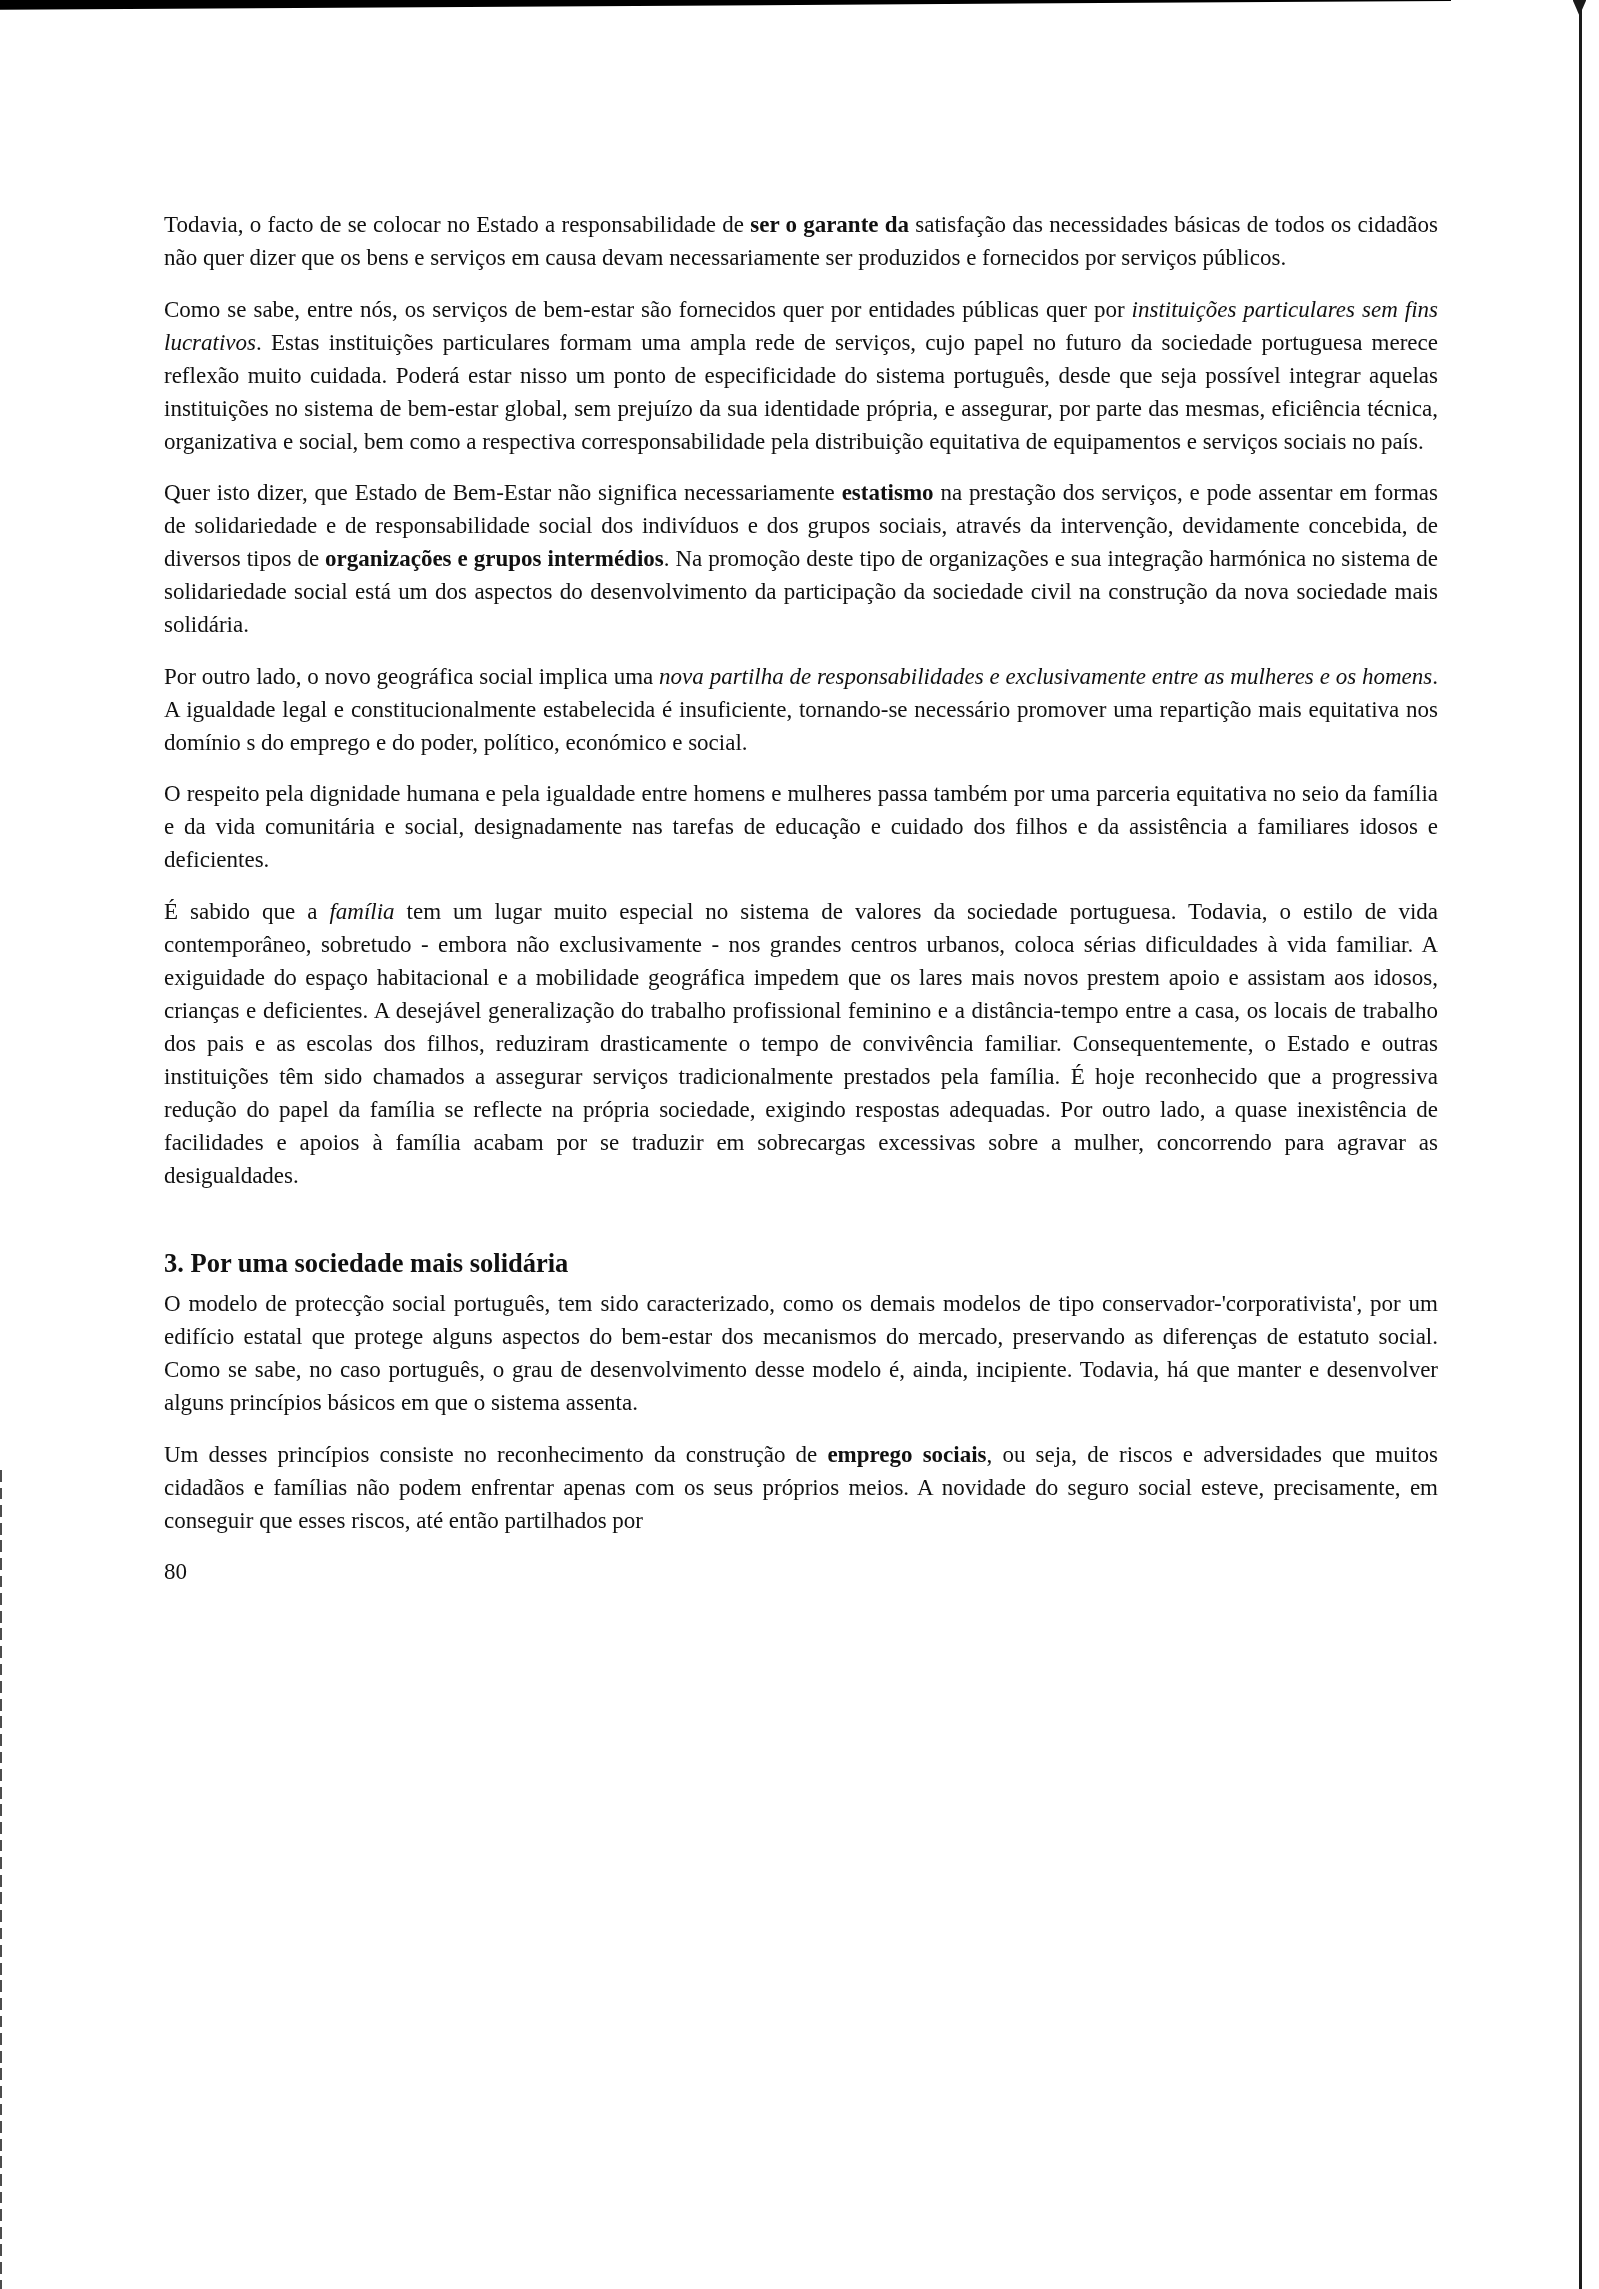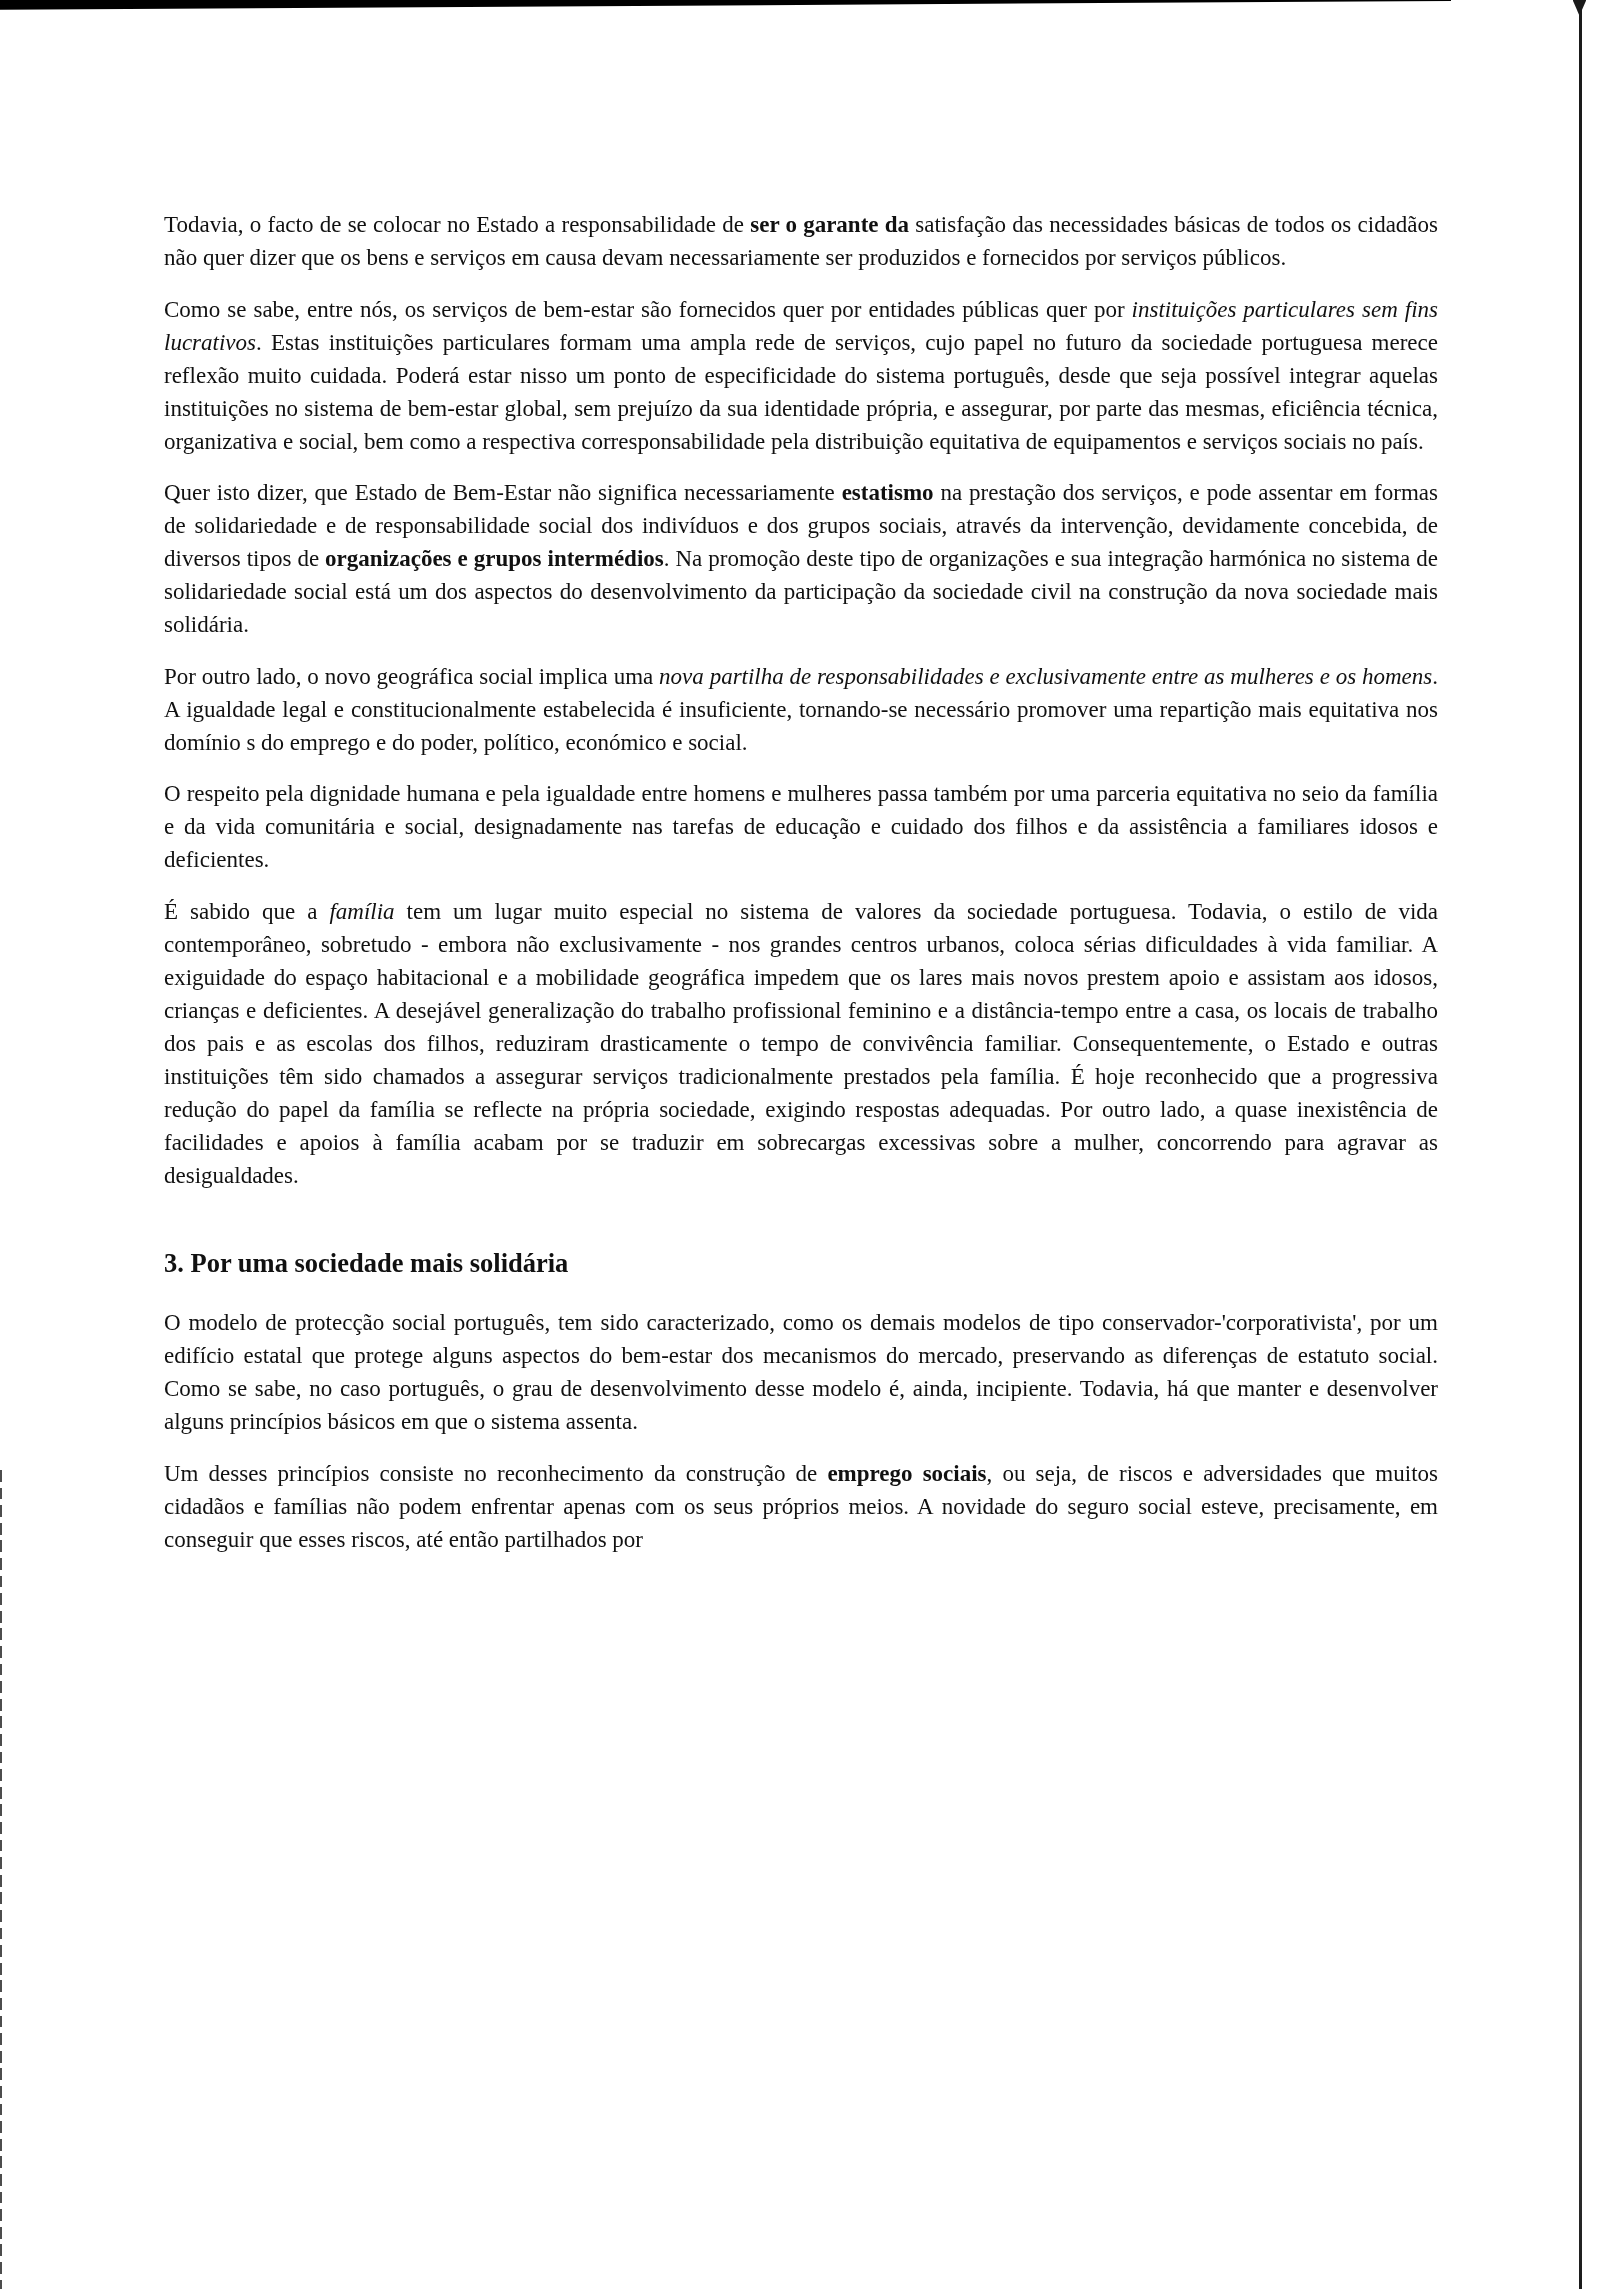--- a/index.html
+++ b/index.html
@@ -60,21 +60,21 @@
     }
     .para {
       margin: 0 0 18.6px 0;
       text-align: justify;
       text-align-last: left;
     }
     .section-heading {
       font-weight: bold;
       font-size: 26.5px;
       line-height: 33px;
-      margin: 55px 0 26px 0;
+      margin: 55px 0 7px 0;
     }
     .page-number {
       margin-top: 5.9px;
     }
     b { font-weight: bold; }
     i { font-style: italic; }
   </style>
 </head>
 <body>
 
@@ -93,14 +93,15 @@
       <p class="para"><span>Quer isto dizer, que Estado de Bem-Estar não significa necessariamente </span><b>estatismo</b><span> na prestação dos serviços, e pode assentar em formas de solidariedade e de responsabilidade social dos indivíduos e dos grupos sociais, através da intervenção, devidamente concebida, de diversos tipos de </span><b>organizações e grupos intermédios</b><span>. Na promoção deste tipo de organizações e sua integração harmónica no sistema de solidariedade social está um dos aspectos do desenvolvimento da participação da sociedade civil na construção da nova sociedade mais solidária.</span></p>
       <p class="para"><span>Por outro lado, o novo geográfica social implica uma </span><i>nova partilha de responsabilidades e exclusivamente entre as mulheres e os homens</i><span>. A igualdade legal e constitucionalmente estabelecida é insuficiente, tornando-se necessário promover uma repartição mais equitativa nos domínio s do emprego e do poder, político, económico e social.</span></p>
       <p class="para"><span>O respeito pela dignidade humana e pela igualdade entre homens e mulheres passa também por uma parceria equitativa no seio da família e da vida comunitária e social, designadamente nas tarefas de educação e cuidado dos filhos e da assistência a familiares idosos e deficientes.</span></p>
       <p class="para"><span>É sabido que a </span><i>família</i><span> tem um lugar muito especial no sistema de valores da sociedade portuguesa. Todavia, o estilo de vida contemporâneo, sobretudo - embora não exclusivamente - nos grandes centros urbanos, coloca sérias dificuldades à vida familiar. A exiguidade do espaço habitacional e a mobilidade geográfica impedem que os lares mais novos prestem apoio e assistam aos idosos, crianças e deficientes. A desejável generalização do trabalho profissional feminino e a distância-tempo entre a casa, os locais de trabalho dos pais e as escolas dos filhos, reduziram drasticamente o tempo de convivência familiar. Consequentemente, o Estado e outras instituições têm sido chamados a assegurar serviços tradicionalmente prestados pela família. É hoje reconhecido que a progressiva redução do papel da família se reflecte na própria sociedade, exigindo respostas adequadas. Por outro lado, a quase inexistência de facilidades e apoios à família acabam por se traduzir em sobrecargas excessivas sobre a mulher, concorrendo para agravar as desigualdades.</span></p>
     </section>
   <h2 class="section-heading">3. Por uma sociedade mais solidária</h2>
   <section id="after">
       <p class="para"><span>O modelo de protecção social português, tem sido caracterizado, como os demais modelos de tipo conservador-'corporativista', por um edifício estatal que protege alguns aspectos do bem-estar dos mecanismos do mercado, preservando as diferenças de estatuto social. Como se sabe, no caso português, o grau de desenvolvimento desse modelo é, ainda, incipiente. Todavia, há que manter e desenvolver alguns princípios básicos em que o sistema assenta.</span></p>
       <p class="para"><span>Um desses princípios consiste no reconhecimento da construção de </span><b>emprego sociais</b><span>, ou seja, de riscos e adversidades que muitos cidadãos e famílias não podem enfrentar apenas com os seus próprios meios. A novidade do seguro social esteve, precisamente, em conseguir que esses riscos, até então partilhados por</span></p>
     </section>
+  <div class="page-number">80</div>
 </main>
 
 
 </body></html>

